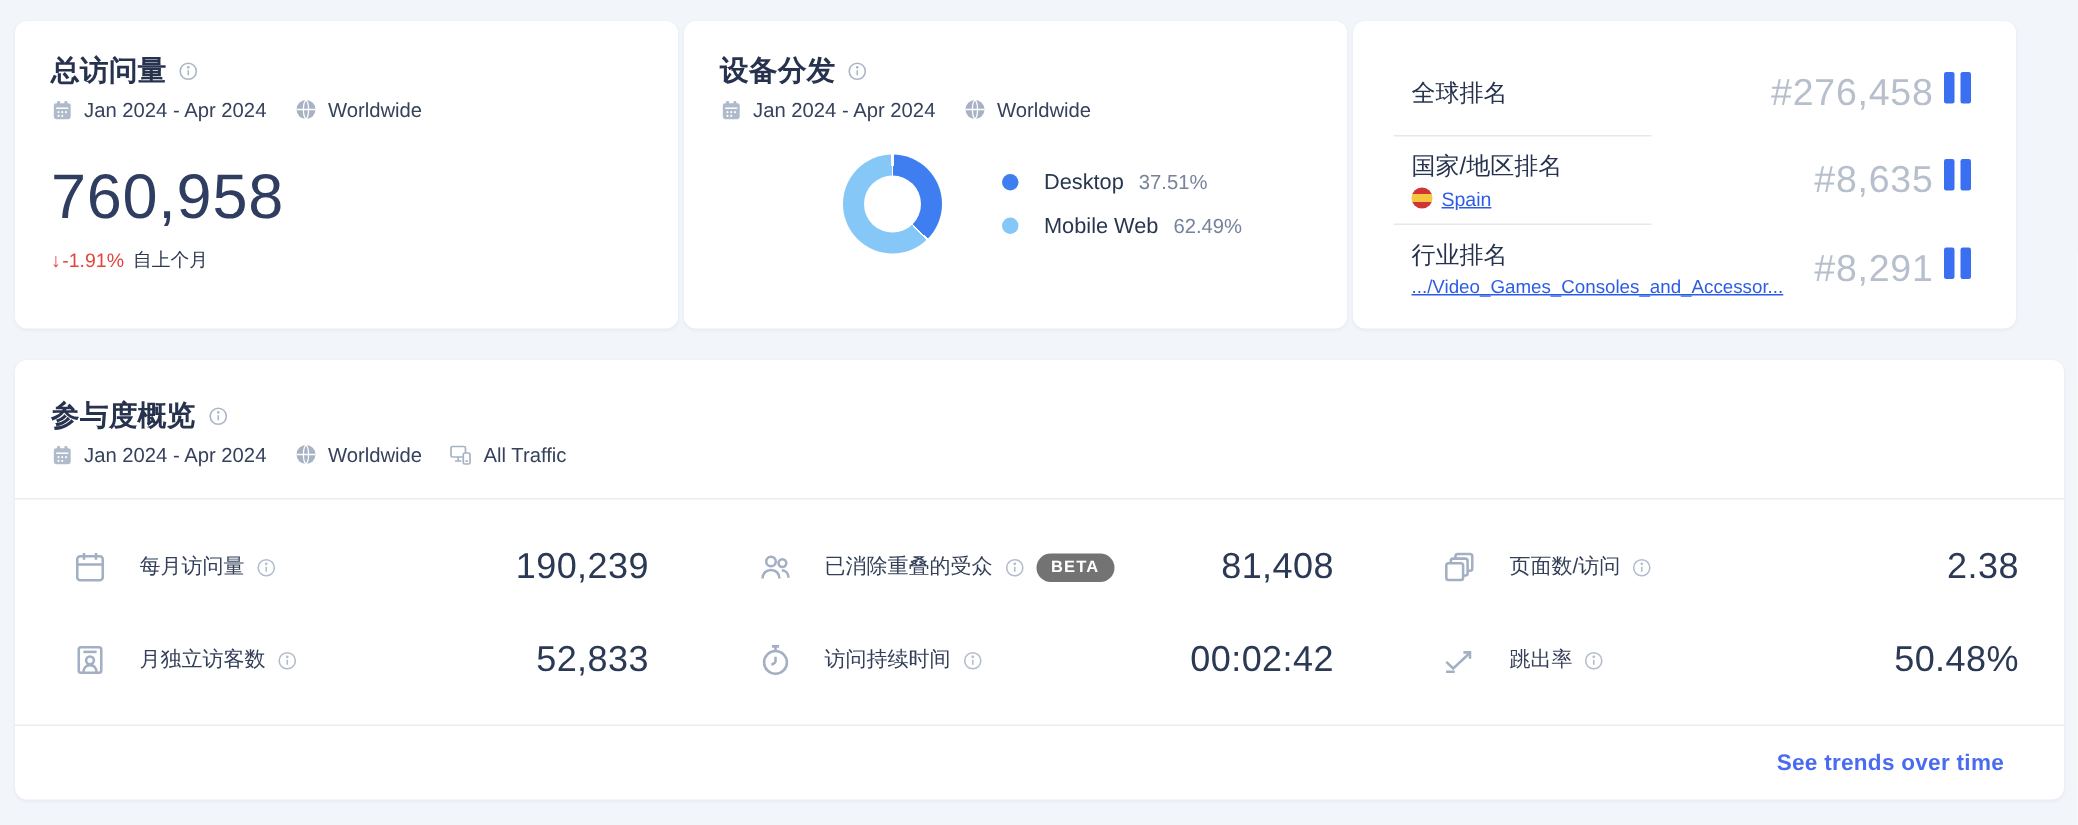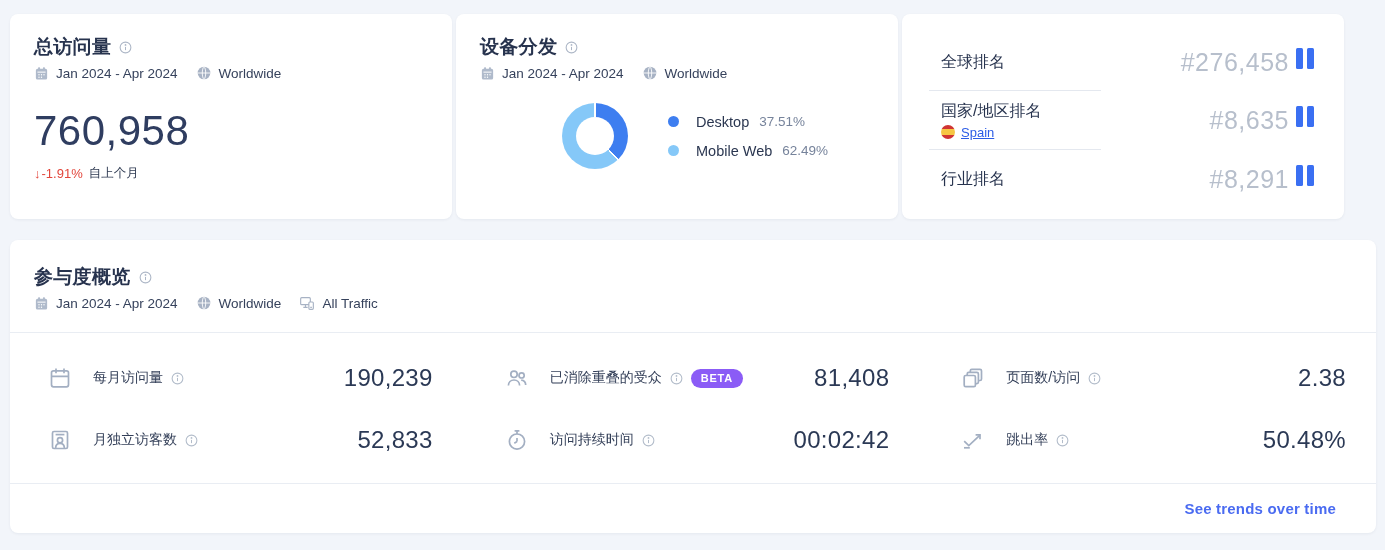--- a/index.html
+++ b/index.html
@@ -47,21 +47,21 @@
 
   
   .engagement { position:absolute; left:10px; top:240px; width:1366px; height:293px; display:flex; flex-direction:column; }
   .eng-header { padding:24px 24px 0 24px; }
   .eng-divider { height:1px; background:#E9EDF3; margin-top:21px; }
   .metrics { display:grid; grid-template-columns:repeat(3,1fr); column-gap:72px; row-gap:34px; padding:31px 30px 0 38px; }
   .metric { display:flex; align-items:center; }
   .metric-icon { flex:0 0 auto; width:24px; height:24px; margin-right:21px; }
   .metric-label { display:flex; align-items:center; gap:7px; font-size:14px; color:#333F58; }
   .metric-value { margin-left:auto; font-size:24px; font-weight:500; color:#2B3955; letter-spacing:.3px; }
-  .badge-beta { background:#8b5cf6; color:#fff; font-size:11px; font-weight:700; letter-spacing:.8px; padding:3.5px 10px; border-radius:10px; }
+  .badge-beta { background:#737373; color:#fff; font-size:11px; font-weight:700; letter-spacing:.8px; padding:3.5px 10px; border-radius:10px; }
   .eng-footer { margin-top:auto; border-top:1px solid #E9EDF3; height:50px; display:flex; align-items:center; justify-content:flex-end; padding-right:40px; }
   a.trends-link { color:#4A6BF1; font-size:15px; font-weight:700; text-decoration:none; letter-spacing:.2px; }
 
   .icon15 { width:15px; height:15px; flex:0 0 auto; }
   .icon16 { width:16px; height:16px; flex:0 0 auto; }
   svg { display:block; }
 </style>
 </head>
 <body>
 
@@ -191,20 +191,23 @@
         <span class="bars">
             <i></i>
             <i></i>
           </span>
       </span>
     </div>
     <div class="rank-divider"></div>
     <div class="rank-row r3">
       <span>
         <div class="rank-label">行业排名</div>
+        <div class="rank-sub">
+          <a href="#" class="link small">.../Video_Games_Consoles_and_Accessor...</a>
+        </div>
       </span>
       <span class="rank-right">
         <span class="rank-value">#8,291</span>
         <span class="bars">
             <i></i>
             <i></i>
           </span>
       </span>
     </div>
   </div>

